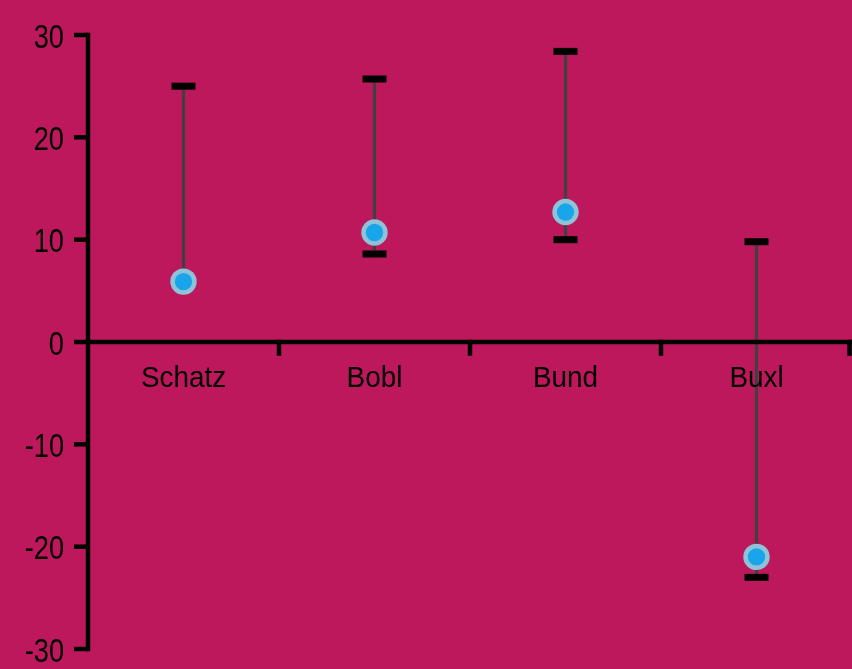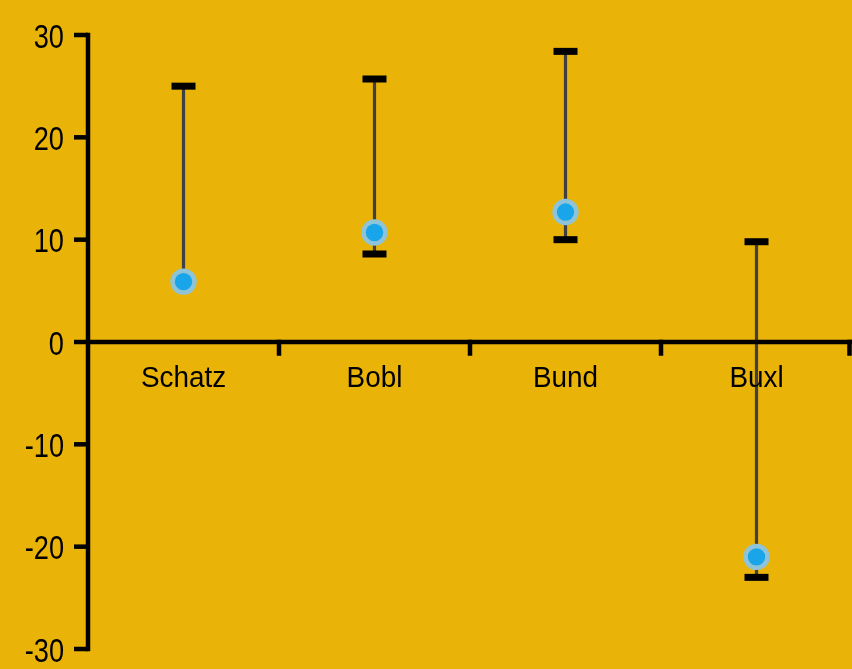--- a/index.html
+++ b/index.html
@@ -1,18 +1,18 @@
 <!DOCTYPE html>
 <html><head>
 <meta charset="utf-8">
 <style>
   html, body { margin: 0; padding: 0; background: #ffffff; }
   .page {
     width: 852px; height: 669px;
-    background: #eab308;
+    background: #be185d;
     position: relative;
     overflow: hidden;
     font-family: "Liberation Sans", "DejaVu Sans", sans-serif;
     text-align: right;
   }
   svg text {
     font-family: "Liberation Sans", "DejaVu Sans", sans-serif;
     fill: #000000;
   }
 </style>

